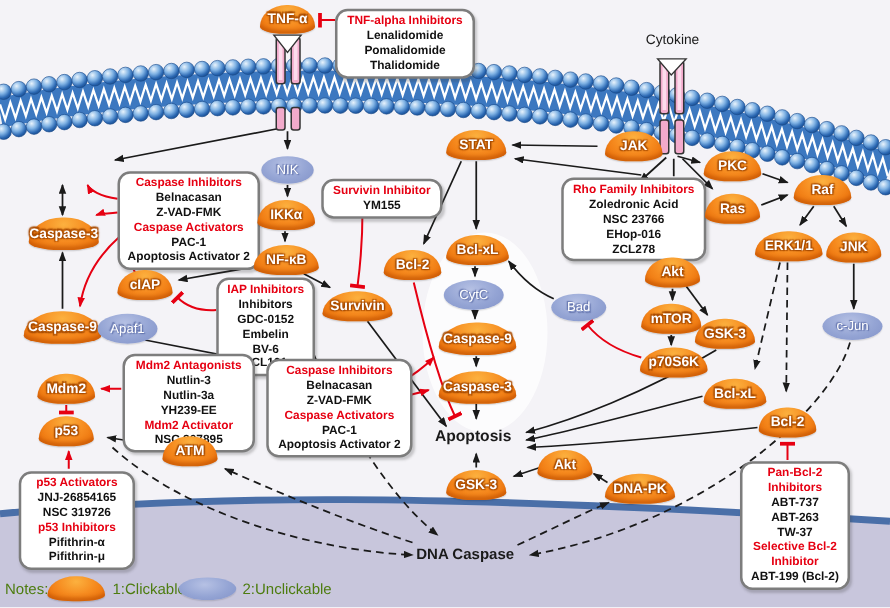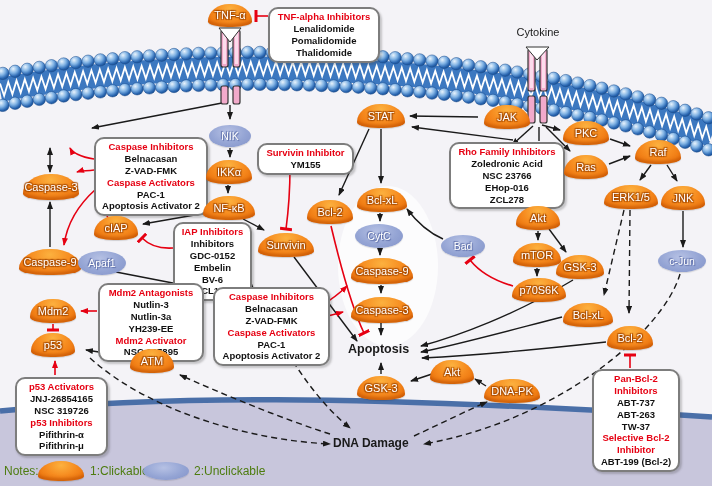--- a/index.html
+++ b/index.html
@@ -4,21 +4,21 @@
 <style>
   html,body{margin:0;padding:0;}
   #stage{position:relative;width:712px;height:486px;background:#f4f3f7;overflow:hidden;
          font-family:"Liberation Sans",sans-serif;}
   #pathsvg{position:absolute;left:0;top:0;z-index:1;}
   
   .bean{position:absolute;z-index:4;display:flex;align-items:center;justify-content:center;
         background:radial-gradient(ellipse at 50% 22%,#fcb13f 0%,#f68b1f 48%,#ef7a12 75%,#e4660a 100%);
         border-radius:50% 50% 46% 46% / 78% 78% 26% 26%;
         box-shadow:inset 0 -3px 3px rgba(186,78,0,.55), 0 1px 1px rgba(0,0,0,.15);}
-  .bean .nl{color:#fff;font-weight:normal;font-size:11px;line-height:1;white-space:nowrap;
+  .bean .nl{color:#fff;font-weight:bold;font-size:11px;line-height:1;white-space:nowrap;
         text-shadow:1px 1px 1px #a84b00,-1px 1px 1px #a84b00,1px -1px 1px #a84b00,-1px -1px 1px #a84b00;}
   
   .oval{position:absolute;z-index:4;display:flex;align-items:center;justify-content:center;
         background:radial-gradient(ellipse at 45% 32%,#b6c1e4 0%,#94a4d4 55%,#8292c8 100%);
         border-radius:50%;box-shadow:0 1px 1px rgba(0,0,0,.12);}
   .oval .nl{color:#fff;font-weight:normal;font-size:10.5px;line-height:1;white-space:nowrap;
         text-shadow:1px 1px 1px #5c6da8,-1px -1px 1px #5c6da8;}
   
   .ibox{position:absolute;z-index:3;background:#fff;border:2px solid #7d7d7d;border-radius:10px;
         padding:2px 4px;text-align:center;font-size:9.5px;font-weight:bold;line-height:1.25;
@@ -416,21 +416,21 @@
 <div class="bean" style="left:563px;top:121px;width:46px;height:24px">
       <span class="nl">PKC</span>
     </div>
 <div class="bean" style="left:564px;top:155px;width:44px;height:24px">
       <span class="nl">Ras</span>
     </div>
 <div class="bean" style="left:635px;top:140px;width:46px;height:24px">
       <span class="nl">Raf</span>
     </div>
 <div class="bean" style="left:604px;top:185px;width:54px;height:24px">
-      <span class="nl">ERK1/5</span>
+      <span class="nl">ERK1/1</span>
     </div>
 <div class="bean" style="left:661px;top:186px;width:44px;height:24px">
       <span class="nl">JNK</span>
     </div>
 <div class="bean" style="left:516px;top:206px;width:44px;height:24px">
       <span class="nl">Akt</span>
     </div>
 <div class="bean" style="left:513px;top:243px;width:48px;height:24px">
       <span class="nl">mTOR</span>
     </div>
@@ -458,21 +458,21 @@
     </div>
 <div class="oval" style="left:441px;top:235px;width:44px;height:22px">
       <span class="nl">Bad</span>
     </div>
 <div class="oval" style="left:658px;top:250px;width:48px;height:22px">
       <span class="nl">c-Jun</span>
     </div>
 
 <div class="plainlabel" style="left:508px;top:26px;width:60px;text-align:center;font-size:11px">Cytokine</div>
 <div class="plainlabel bold12" style="left:348px;top:342px">Apoptosis</div>
-<div class="plainlabel bold12" style="left:333px;top:436px;font-size:12px">DNA Damage</div>
+<div class="plainlabel bold12" style="left:333px;top:436px;font-size:12px">DNA Caspase</div>
 
 <div class="legendtext" style="left:4px;top:464px">Notes:</div>
 <div class="bean" style="left:38px;top:461px;width:46px;height:20px;z-index:5"></div>
 <div class="legendtext" style="left:90px;top:464px">1:Clickable</div>
 <div class="oval" style="left:143px;top:462px;width:46px;height:18px;z-index:5"></div>
 <div class="legendtext" style="left:194px;top:464px">2:Unclickable</div>
 
 </div>
 
 </body></html>

